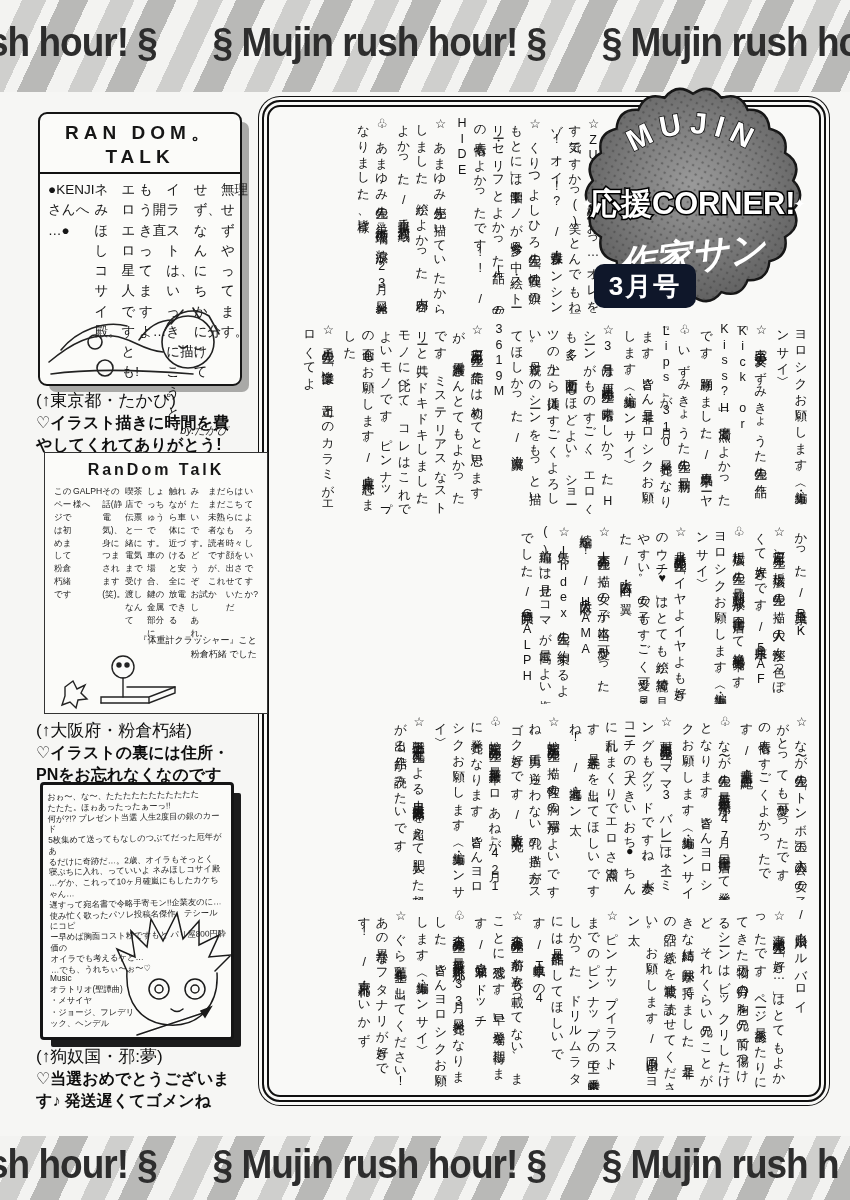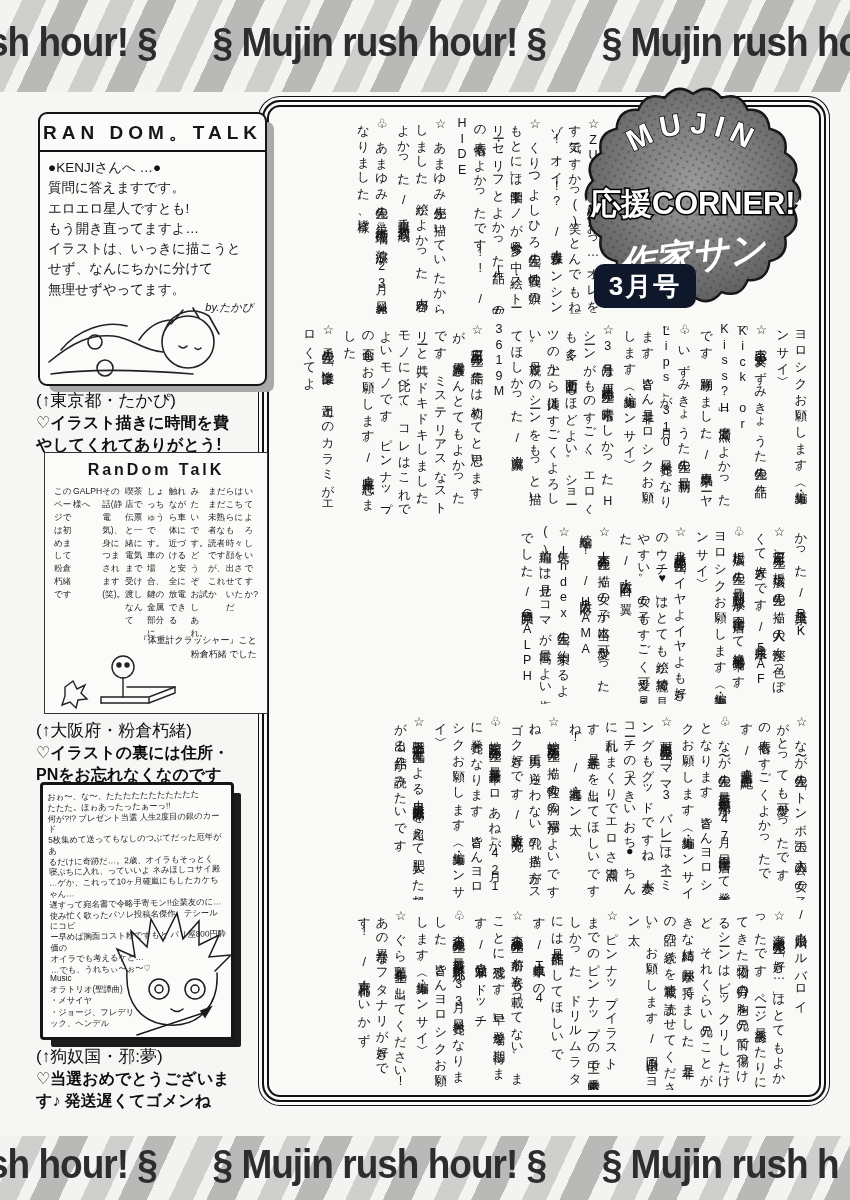--- a/index.html
+++ b/index.html
@@ -26,21 +26,21 @@
   .band-c{left:274px;top:524px;width:536px;height:180px;}
   .band-d{left:274px;top:714px;width:536px;height:186px;}
   .band-e{left:274px;top:908px;width:536px;height:182px;}
   
   .blob{position:absolute;left:566px;top:74px;width:254px;height:242px;z-index:5;}
   .issue-badge{position:absolute;left:594px;top:264px;width:102px;height:44px;z-index:6;
     background:#0f172a;border-radius:10px;display:flex;align-items:center;justify-content:center;
     color:#fff;font-size:26px;font-weight:800;letter-spacing:2px;}
   
   .sbox{position:absolute;background:#fbfbf9;border:2px solid #151515;box-sizing:border-box;}
-  .box1{left:38px;top:112px;width:229px;height:274px;border-radius:9px;box-shadow:9px 8px 0 -2px #a9a9a7;}
+  .box1{left:38px;top:112px;width:204px;height:274px;border-radius:9px;box-shadow:9px 8px 0 -2px #a9a9a7;}
   .box1-header{font-size:19px;letter-spacing:5px;text-align:center;padding:6px 2px 4px;
     border-bottom:2px solid #111;font-weight:600;}
   .box1-lines{padding:6px 8px 0;font-size:13.5px;line-height:1.5;}
   .box1-sig{text-align:right;font-size:11px;padding-right:12px;font-style:italic;}
   .caption{position:absolute;width:206px;color:#0e0e0e;}
   .cap-line1{font-size:17px;line-height:1.3;}
   .cap-line2{font-size:16px;font-weight:700;line-height:1.35;}
   .caption1{left:36px;top:390px;}
   .caption2{left:36px;top:720px;}
   .caption3{left:36px;top:1046px;}
@@ -128,23 +128,23 @@
     <text x="228" y="136" font-size="15" fill="#ffffff">✦</text>
     <text x="127" y="141" font-size="31" font-weight="800" fill="#ffffff" stroke="#000000" stroke-width="3" style="paint-order:stroke" text-anchor="middle">応援CORNER!</text>
     <text x="127" y="196" font-size="37" font-style="italic" font-weight="bold" fill="#ffffff" text-anchor="middle" transform="rotate(-7 127 190)">作家サン</text>
   </svg>
   <div class="issue-badge">
     <span>3月号</span>
   </div>
 
   <div class="sbox box1">
     <div class="box1-header">RAN DOM。TALK</div>
-    <div class="box1-lines" style="display:flex;flex-direction:column;">
+    <div class="box1-lines" style="display:flex;flex-direction:row;">
         <span class="hline">●KENJIさんへ …●</span>
-        <span class="hline">質問に答えますです。</span>
+        <span class="hline">ネみほしコサイ殿。</span>
         <span class="hline">エロエロ星人ですとも!</span>
         <span class="hline">もう開き直ってますよ…</span>
         <span class="hline">イラストは、いっきに描こうと</span>
         <span class="hline">せず、なんにちかに分けて</span>
         <span class="hline">無理せずやってます。</span>
       </div>
     <div class="box1-sig">by.たかぴ</div>
     <svg class="illus box1-illus" width="190" height="92" viewBox="0 0 190 92">
       <g fill="none" stroke="#222" stroke-width="1.6" stroke-linecap="round">
         <path d="M6,72 C30,52 48,44 70,46 C90,48 98,60 120,62"></path>

